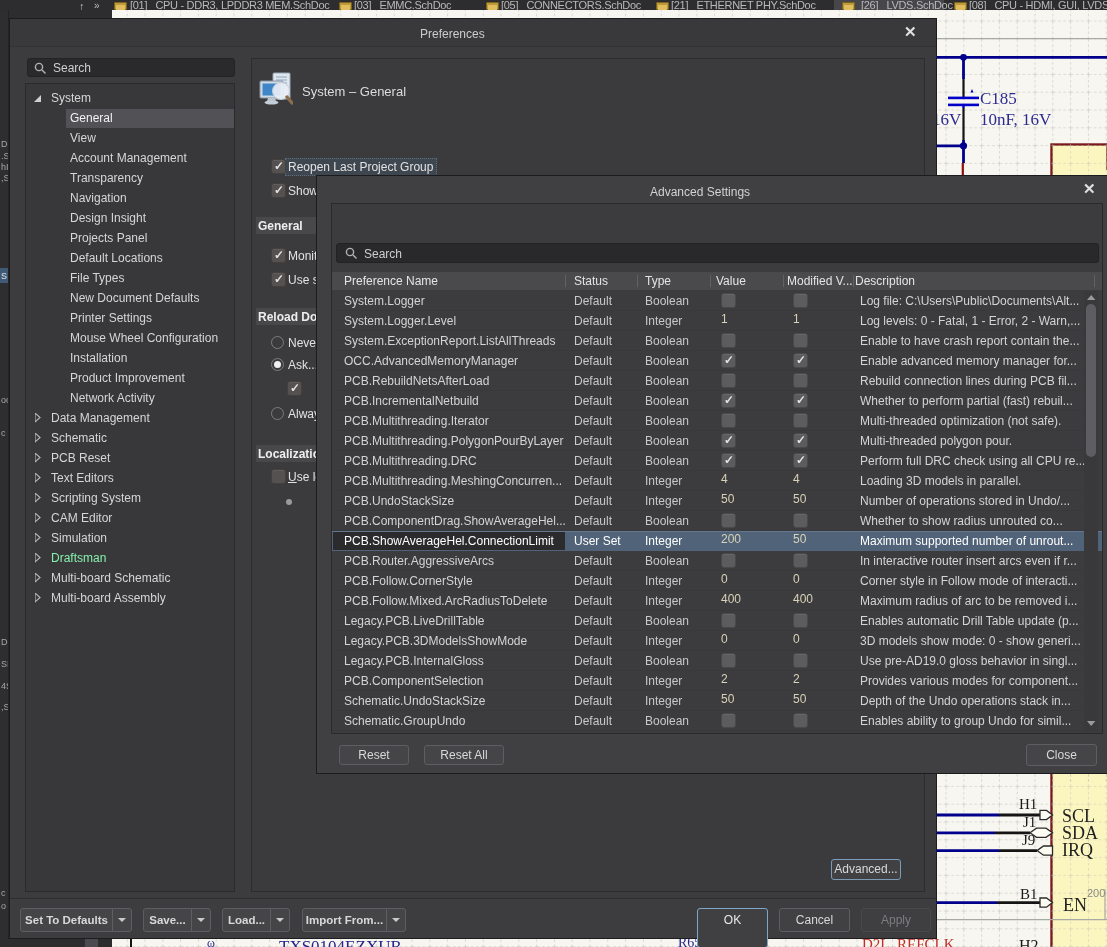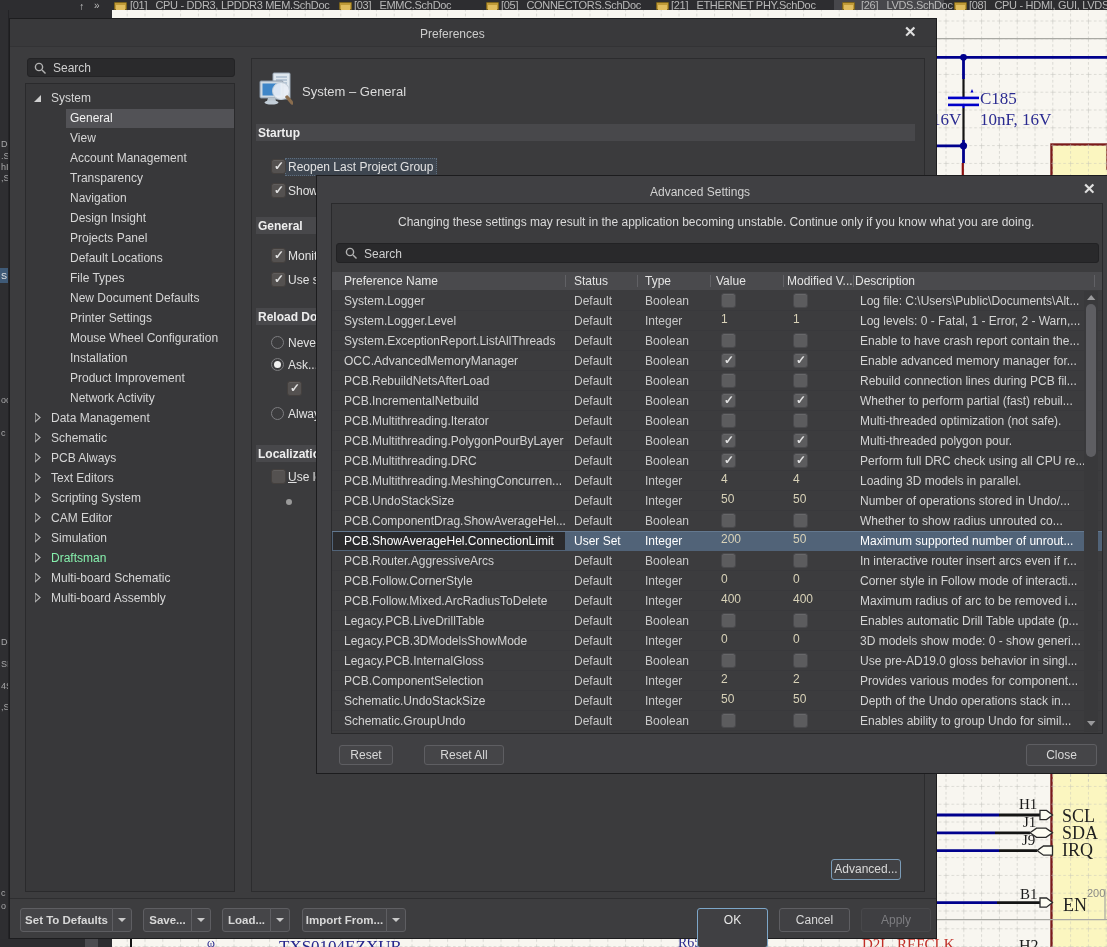--- a/index.html
+++ b/index.html
@@ -188,21 +188,21 @@
           <path d="M0 0 L5 4.5 L0 9 z" fill="none" stroke="#b4b4b4" stroke-width="1.2"></path>
         </svg>
         <div class="txt" style="left:25px;top:327px;font-size:12px;color:#d6d6d6;">Data Management</div>
         <svg class="abs" style="left:9px;top:349px" width="6" height="10">
           <path d="M0 0 L5 4.5 L0 9 z" fill="none" stroke="#b4b4b4" stroke-width="1.2"></path>
         </svg>
         <div class="txt" style="left:25px;top:347px;font-size:12px;color:#d6d6d6;">Schematic</div>
         <svg class="abs" style="left:9px;top:369px" width="6" height="10">
           <path d="M0 0 L5 4.5 L0 9 z" fill="none" stroke="#b4b4b4" stroke-width="1.2"></path>
         </svg>
-        <div class="txt" style="left:25px;top:367px;font-size:12px;color:#d6d6d6;">PCB Always</div>
+        <div class="txt" style="left:25px;top:367px;font-size:12px;color:#d6d6d6;">PCB Reset</div>
         <svg class="abs" style="left:9px;top:389px" width="6" height="10">
           <path d="M0 0 L5 4.5 L0 9 z" fill="none" stroke="#b4b4b4" stroke-width="1.2"></path>
         </svg>
         <div class="txt" style="left:25px;top:387px;font-size:12px;color:#d6d6d6;">Text Editors</div>
         <svg class="abs" style="left:9px;top:409px" width="6" height="10">
           <path d="M0 0 L5 4.5 L0 9 z" fill="none" stroke="#b4b4b4" stroke-width="1.2"></path>
         </svg>
         <div class="txt" style="left:25px;top:407px;font-size:12px;color:#d6d6d6;">Scripting System</div>
         <svg class="abs" style="left:9px;top:429px" width="6" height="10">
           <path d="M0 0 L5 4.5 L0 9 z" fill="none" stroke="#b4b4b4" stroke-width="1.2"></path>
@@ -230,23 +230,20 @@
 <rect x="14" y="1" width="17" height="26" rx="1" fill="#dfe7ee" stroke="#9aa7b5"></rect>
 <path d="M17 5 h11 M17 8 h11 M17 11 h11 M17 14 h11" stroke="#8fa5bd" stroke-width="1"></path>
 <rect x="1" y="9" width="23" height="17" rx="1" fill="#cfd9e2" stroke="#8795a5"></rect>
 <rect x="3.5" y="11.5" width="18" height="12" fill="#3f86c8"></rect>
 <path d="M9 26 h7 l1 3 h-9 z" fill="#b9c4cd"></path>
 <ellipse cx="12.5" cy="30.5" rx="7" ry="2" fill="#c3ced8"></ellipse>
 <circle cx="22" cy="19" r="8.5" fill="#e9eff6" fill-opacity="0.92" stroke="#c2cdd8"></circle>
 <path d="M28 25 L33 31" stroke="#8a6d4e" stroke-width="3.4" stroke-linecap="round"></path>
 </svg>
         <div class="txt" style="left:50px;top:25px;font-size:13px;color:#dcdcdc;">System – General</div>
-        <div class="secbar" style="left:4px;top:65px;">
-          <span>Startup</span>
-        </div>
         <div class="secbar" style="left:4px;top:158px;">
           <span>General</span>
         </div>
         <div class="secbar" style="left:4px;top:249px;">
           <span>Reload Documents Modified Outside of Altium Designer</span>
         </div>
         <div class="secbar" style="left:4px;top:386px;">
           <span>Localization</span>
         </div>
         <div class="abs" style="left:33px;top:99px;width:152px;height:18px;background:#3e4650;border:1px dotted #5d6d7e;"></div>
@@ -285,21 +282,20 @@
       <div class="btn" style="left:376px;top:889px;width:20px;height:24px;border-radius:0 3px 3px 0;"></div>
       <div class="darr" style="left:382px;top:899px;"></div>
       <div class="btn" style="left:687px;top:889px;width:71px;height:40px;line-height:22px;background:#404043;border-color:#7da7c9;color:#e8e8e8;">OK</div>
       <div class="btn" style="left:769px;top:889px;width:71px;height:24px;line-height:22px;background:#414144;">Cancel</div>
       <div class="btn" style="left:851px;top:889px;width:70px;height:24px;line-height:22px;background:#3f3f42;color:#7d7d80;border-color:#48484b;">Apply</div>
     </div>
     <div class="abs" style="left:316px;top:175px;width:798px;height:599px;background:#404043;border:1px solid #1c1c1e;">
       <div class="txt" style="left:333px;top:9px;font-size:12px;color:#d2d2d2;">Advanced Settings</div>
       <div class="txt" style="left:766px;top:4px;font-size:15px;color:#e0e0e0;font-weight:bold;">✕</div>
       <div class="abs" style="left:14px;top:27px;width:772px;height:531px;background:#3c3c3e;border:1px solid #2a2a2c;overflow:hidden;">
-        <div class="txt" style="left:66px;top:11px;font-size:12px;color:#dadada;">Changing these settings may result in the application becoming unstable. Continue only if you know what you are doing.</div>
         <div class="abs" style="left:4px;top:39px;width:763px;height:20px;background:#29292b;border:1px solid #222224;border-radius:3px;">
           <svg class="abs" style="left:8px;top:3px" width="13" height="13">
             <circle cx="5" cy="5" r="3.6" fill="none" stroke="#b2b2b2" stroke-width="1.4"></circle>
             <path d="M8 8 L11.5 11.5" stroke="#b2b2b2" stroke-width="1.4"></path>
           </svg>
           <div class="txt" style="left:27px;top:3px;font-size:12px;color:#cfcfcf;">Search</div>
         </div>
         <div class="abs" style="left:0;top:68px;width:770px;height:18px;background:#4a4a4d;"></div>
         <div class="abs" style="left:233px;top:71px;width:1px;height:12px;background:#616165;"></div>
         <div class="abs" style="left:305px;top:71px;width:1px;height:12px;background:#616165;"></div>
@@ -470,16 +466,16 @@
         <div class="txt" style="left:528px;top:510px;font-size:12px;color:#d4d4d4;">Enables ability to group Undo for simil...</div>
         <div class="abs" style="left:752px;top:87px;width:14px;height:441px;background:#39393b;"></div>
         <svg class="abs" style="left:755px;top:91px" width="9" height="6">
           <path d="M0 5 L4.2 0 L8.4 5 z" fill="#9a9a9c"></path>
         </svg>
         <svg class="abs" style="left:755px;top:517px" width="9" height="6">
           <path d="M0 0 L4.2 5 L8.4 0 z" fill="#9a9a9c"></path>
         </svg>
         <div class="abs" style="left:754px;top:100px;width:10px;height:153px;background:#5e5e62;border-radius:5px;"></div>
       </div>
-      <div class="btn" style="left:22px;top:569px;width:54px;height:20px;line-height:18px;">Reset</div>
+      <div class="btn" style="left:22px;top:569px;width:70px;height:20px;line-height:18px;">Reset</div>
       <div class="btn" style="left:107px;top:569px;width:80px;height:20px;line-height:18px;">Reset All</div>
       <div class="btn" style="left:709px;top:568px;width:71px;height:22px;line-height:20px;">Close</div>
     </div>
   </div>
 </body></html>

